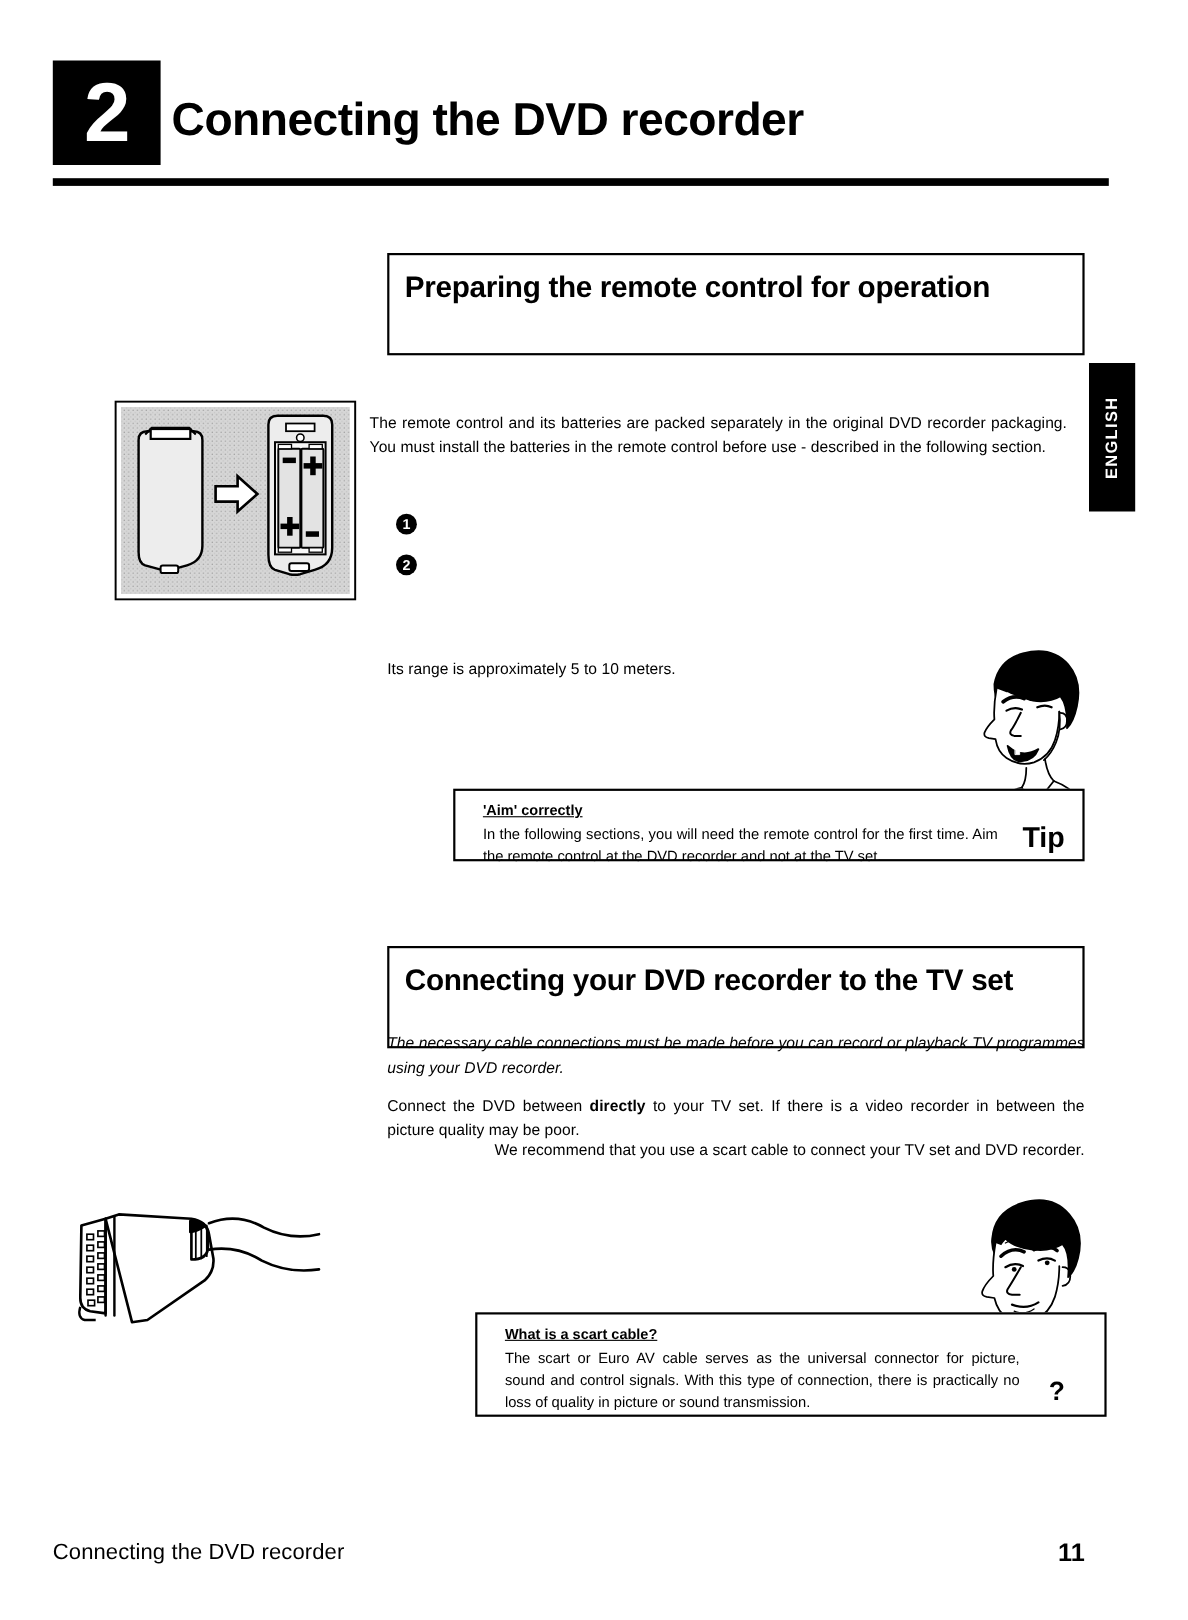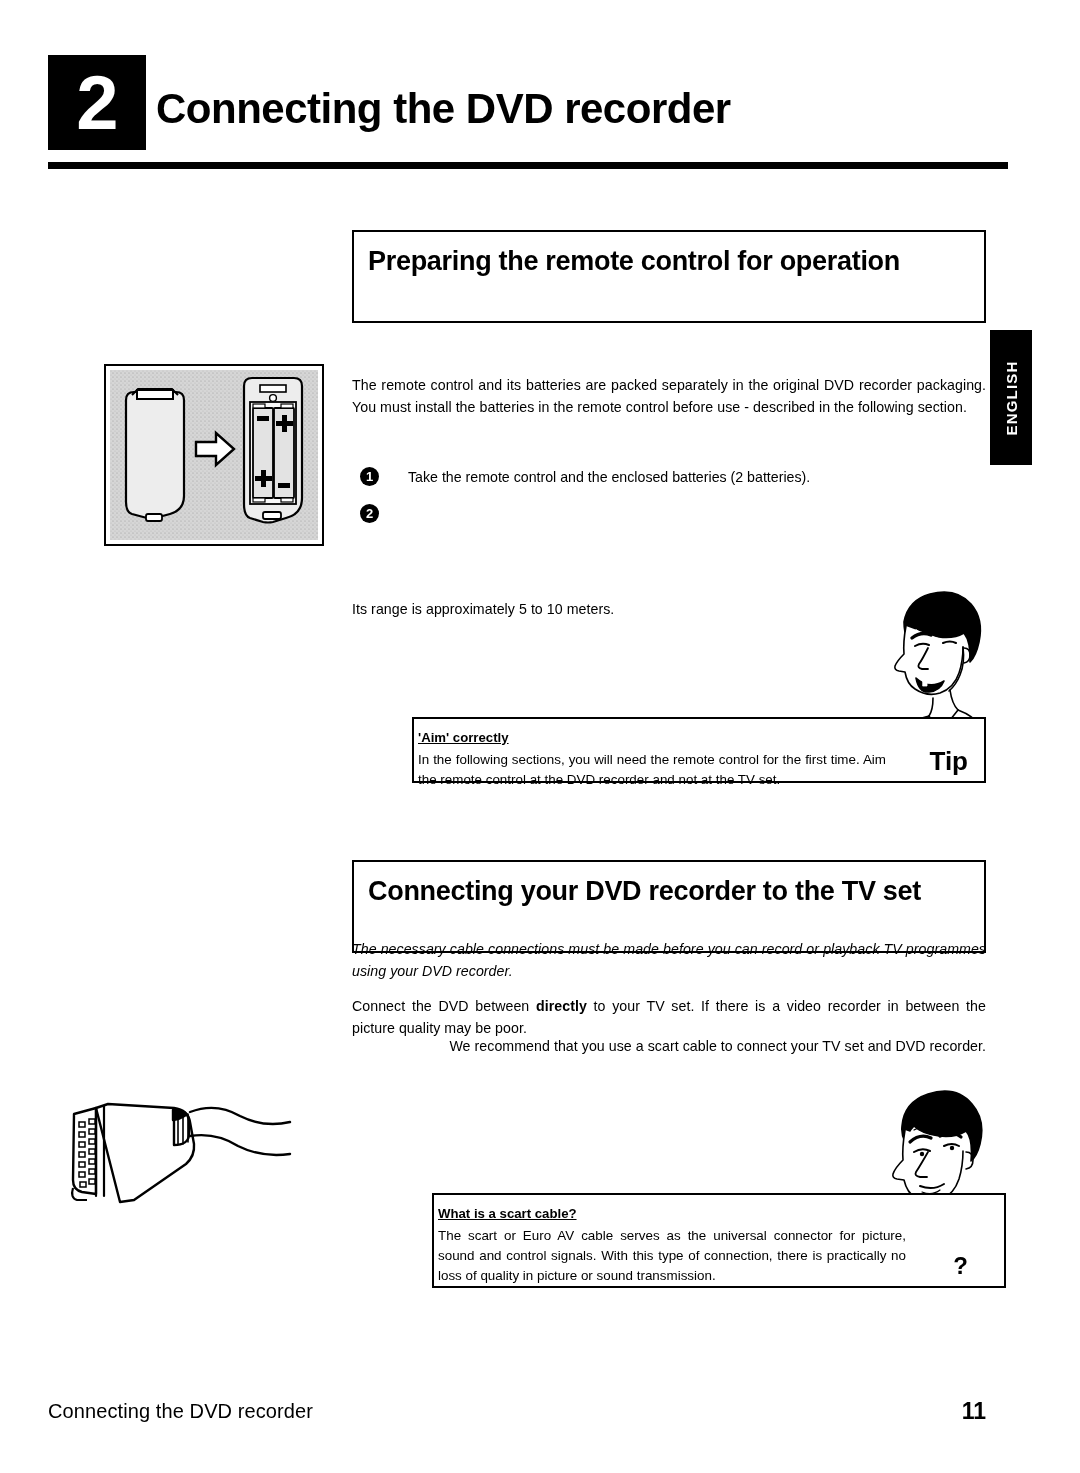--- a/index.html
+++ b/index.html
@@ -105,21 +105,21 @@
 
   
   .body-para {
     position: absolute;
     font-size: 14.2px;
     line-height: 1.55;
     text-align: justify;
     letter-spacing: 0.05px;
   }
   #intro-para {
-    left: 352px;
+    left: 336px;
     top: 374px;
     width: 634px;
   }
   #ready-para {
     left: 352px;
     top: 598px;
     width: 470px;
     text-align: left;
   }
   #cable-para-1 {
@@ -170,21 +170,21 @@
     width: 470px;
   }
   #step-1 .step-text { text-align: left; }
 
   
   .callout-box {
     position: absolute;
     border: 2px solid #000000;
     box-sizing: border-box;
     background: #ffffff;
-    padding: 9px 12px 10px 4px;
+    padding: 9px 12px 10px 25px;
   }
   #tip-box {
     left: 412px;
     top: 717px;
     width: 574px;
     height: 66px;
   }
   #question-box {
     left: 432px;
     top: 1193px;
@@ -336,21 +336,20 @@
     <rect x="177" y="134" width="12" height="4" fill="#ffffff" stroke="#000000" stroke-width="1.2"></rect>
 
     <rect x="159" y="148" width="18" height="7" rx="2" fill="#ffffff" stroke="#000000" stroke-width="1.8"></rect>
   </svg>
 </div>
 
 <div class="body-para" id="intro-para">The remote control and its batteries are packed separately in the original DVD recorder packaging. You must install the batteries in the remote control before use - described in the following section.</div>
 
 <div class="step-row" id="step-1">
   <div class="step-bullet">1</div>
-  <div class="step-text">Take the remote control and the enclosed batteries (2 batteries).</div>
 </div>
 <div class="step-row" id="step-2">
   <div class="step-bullet">2</div>
 </div>
 
 <div class="body-para" id="ready-para">
   <div>Its range is approximately 5 to 10 meters.</div>
 </div>
 
 <div id="tip-cartoon">

